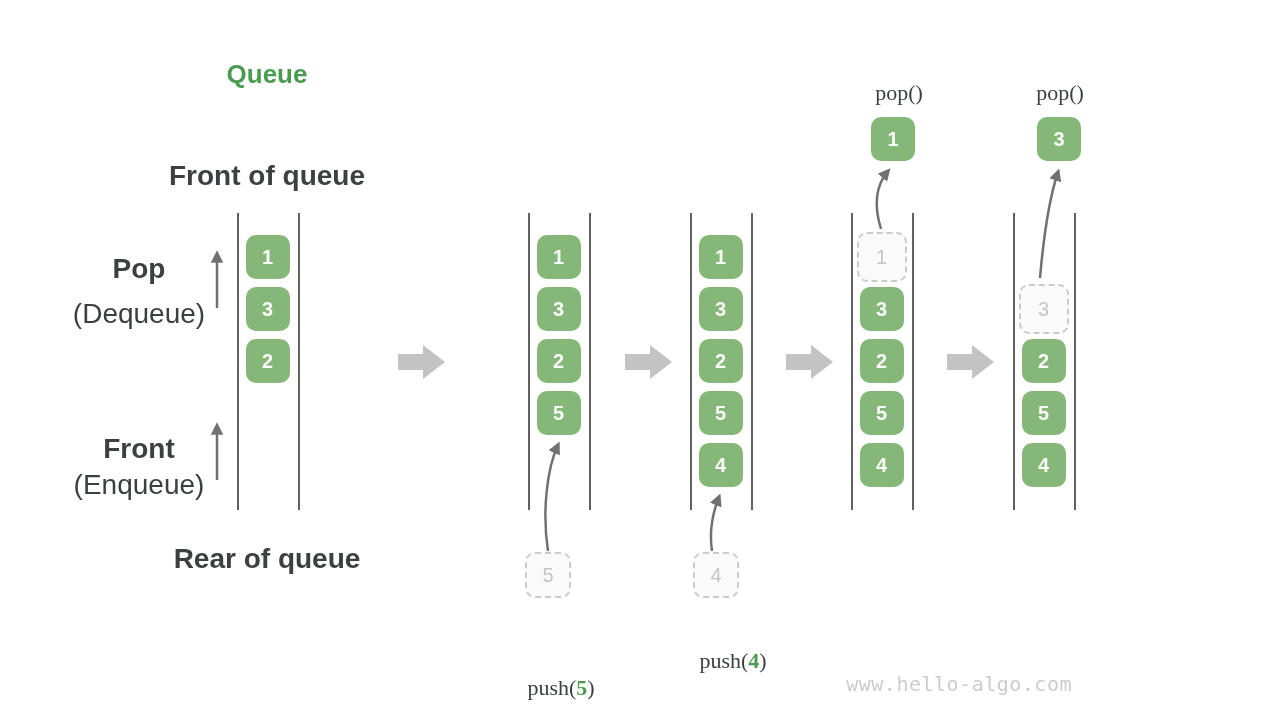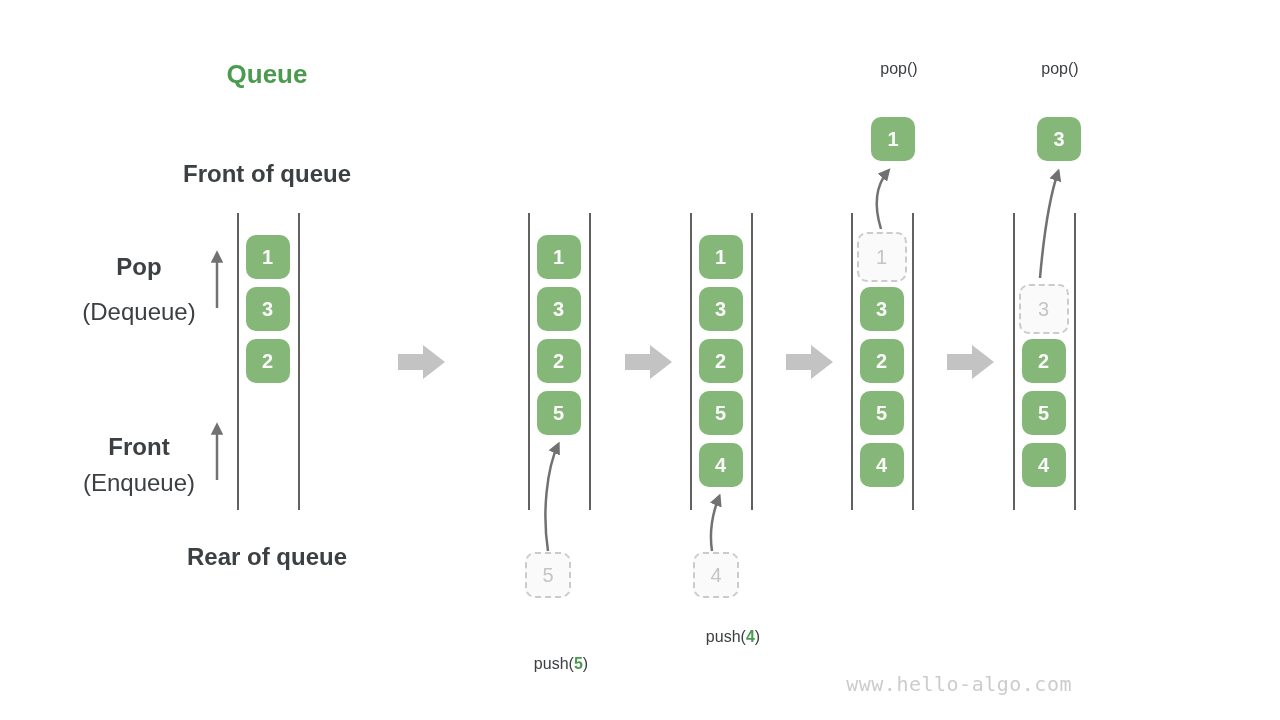--- a/index.html
+++ b/index.html
@@ -12,42 +12,42 @@
   }
   .canvas { position:absolute; inset:0; width:1117px; height:720px; }
 
   .title {
     position:absolute; transform:translateX(-50%);
     font-size:26px; font-weight:bold; color:var(--accent-green);
     white-space:nowrap;
   }
   .side-label {
     position:absolute; transform:translateX(-50%);
-    font-size:24px; color:var(--dark-text); text-align:center; white-space:nowrap;
+    font-size:28px; color:var(--dark-text); text-align:center; white-space:nowrap;
   }
   .side-label.bold { font-weight:bold; }
 
   .wall { position:absolute; width:1.5px; background:var(--wall-line); }
 
   .cell {
     position:absolute; width:44px; height:44px; border-radius:10px;
     background:var(--cell-green); color:var(--cell-text);
     font-size:20px; font-weight:bold;
     display:flex; align-items:center; justify-content:center;
   }
   .cell.dashed {
     background:var(--dash-fill);
     border:2px dashed var(--dash-border);
     color:var(--dash-text); font-weight:normal;
   }
 
   .oplabel {
     position:absolute; transform:translateX(-50%);
-    font-family:Liberation Sans, sans-serif;
-    font-size:16px; color:var(--dark-text); white-space:nowrap;
+    font-family:Liberation Serif, serif;
+    font-size:22px; color:var(--dark-text); white-space:nowrap;margin-top:20px;
   }
   .oplabel .arg { color:var(--accent-green); font-weight:bold; }
 
   .watermark {
     position:absolute; right:45px; bottom:24px;
     font-family:"DejaVu Sans Mono", monospace;
     font-size:20px; color:var(--watermark-gray); letter-spacing:0.5px;
   }
 
   svg.overlay { position:absolute; left:0; top:0; pointer-events:none; }

